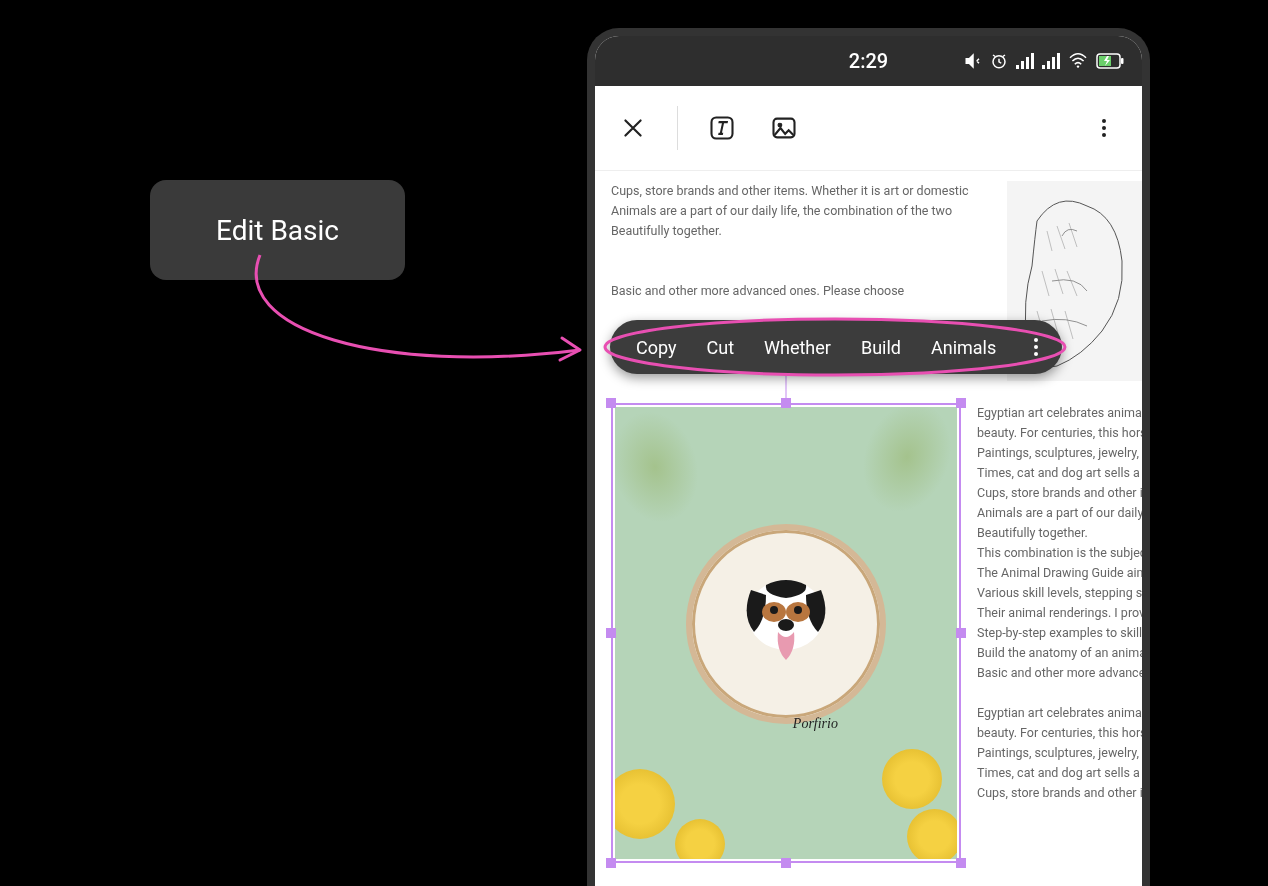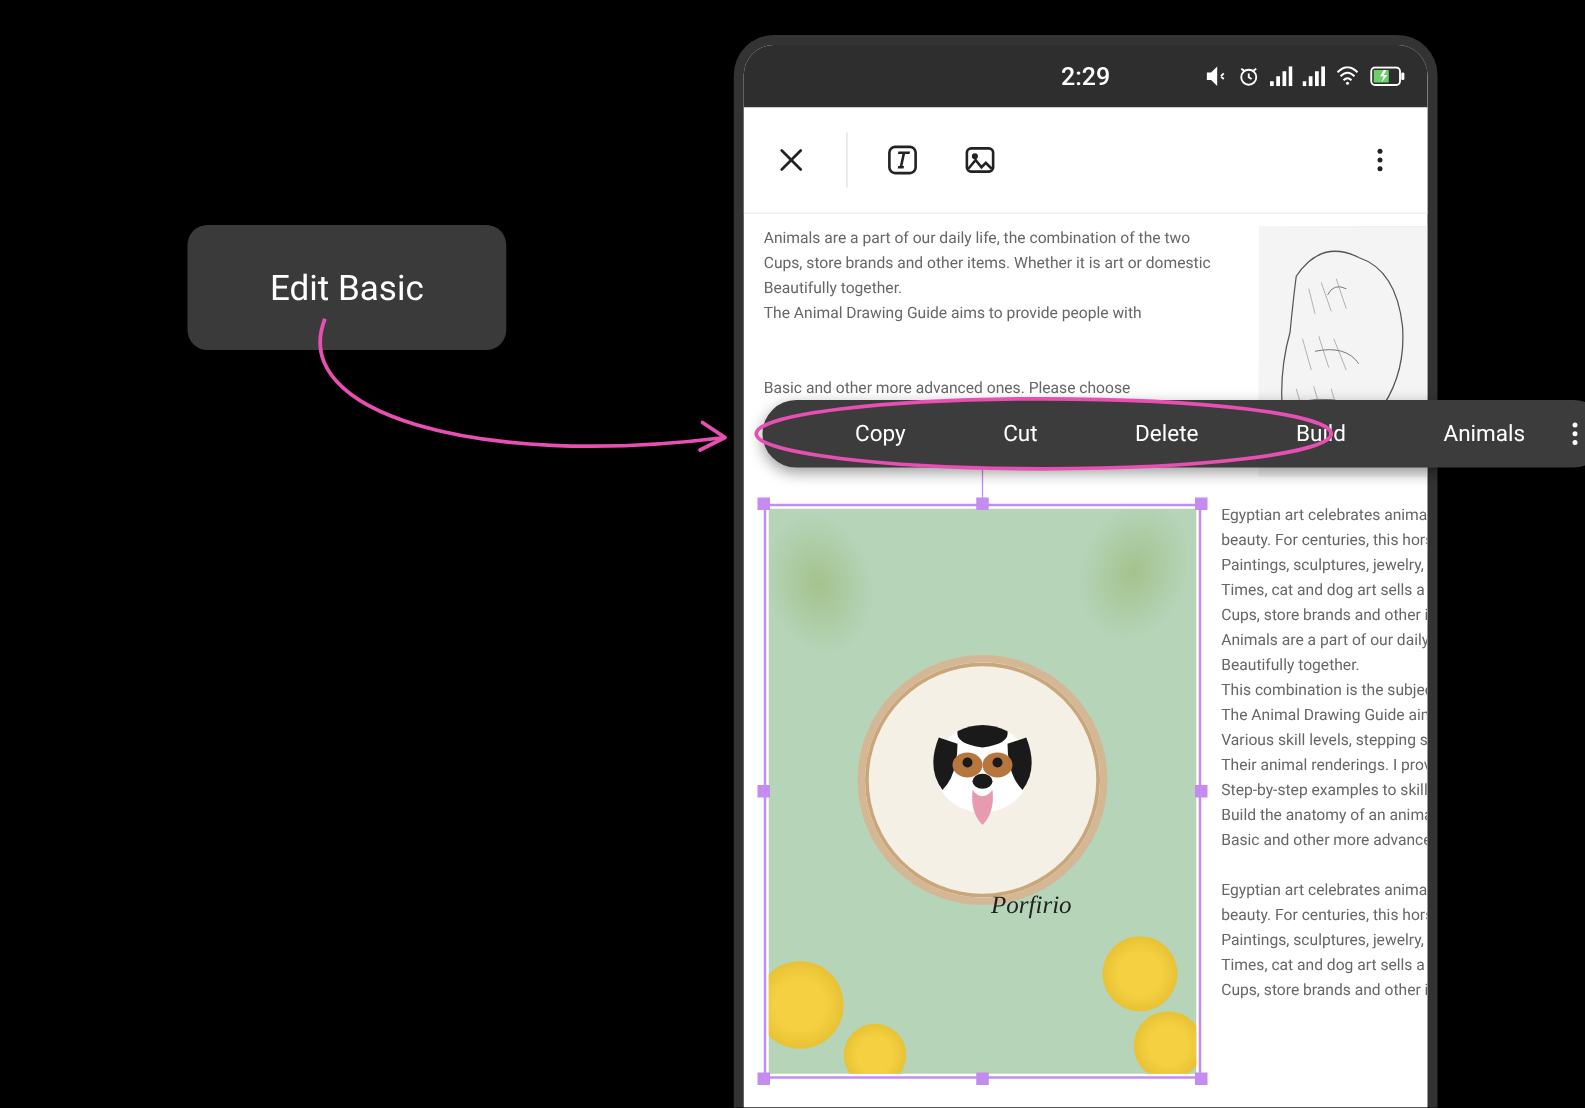--- a/index.html
+++ b/index.html
@@ -209,21 +209,21 @@
     border-radius: 27px;
     display:flex;
     align-items:center;
     gap: 30px;
     padding: 0 20px 0 26px;
     color: #fff;
     font-size: 18px;
     box-shadow: 0 4px 12px rgba(0,0,0,0.4);
     z-index: 10;
   }
-  .ctx-item { white-space: nowrap; cursor:pointer;margin-left:48px; }
+  .ctx-item { white-space: nowrap; cursor:pointer; }
   .ctx-more {
     display:flex;
     flex-direction:column;
     gap:3px;
     margin-left: 4px;
     padding: 4px;
   }
   .ctx-more span {
     width:4px;height:4px;border-radius:50%;background:#fff;
   }
@@ -274,21 +274,21 @@
     background: radial-gradient(ellipse 60px 80px at 50% 50%, rgba(160,190,130,0.8), transparent 70%);
   }
   .g1{ left:-20px; top:-20px; transform:rotate(-15deg);}
   .g2{ right:-10px; top:-30px; transform:rotate(20deg);}
   .img-caption{
     position:absolute;
     left:52%;
     top:68%;
     font-style:italic;
     font-family: cursive;
-    font-size:20px;
+    font-size:14px;
     color:#222;
   }
 </style>
 </head>
 <body>
 
 <div class="edit-image-label">
   <span>Edit Basic</span>
 </div>
 
@@ -363,24 +363,23 @@
           <circle cx="12" cy="5" r="2" fill="#222"></circle>
           <circle cx="12" cy="12" r="2" fill="#222"></circle>
           <circle cx="12" cy="19" r="2" fill="#222"></circle>
         </svg>
     </div>
   </div>
 
   <div class="doc">
     <div class="doc-top-row">
       <div class="doc-top-text" id="doc-top-text">
+          <div>Cups, store brands and other items. Whether it is art or domestic</div>
           <div>Animals are a part of our daily life, the combination of the two</div>
-          <div>Cups, store brands and other items. Whether it is art or domestic</div>
           <div>Beautifully together.</div>
-          <div>The Animal Drawing Guide aims to provide people with</div>
           <div>&nbsp;</div>
           <div>&nbsp;</div>
           <div>Basic and other more advanced ones. Please choose</div>
         </div>
       <div class="sketch-img">
         <svg viewBox="0 0 135 200">
           <rect width="135" height="200" fill="#f4f4f4"></rect>
           <path d="M30 40 Q50 10 80 25 Q110 35 115 80 Q118 120 95 150 Q75 175 50 185 Q30 190 20 160 Q15 120 25 85 Q28 55 30 40 Z" fill="none" stroke="#555" stroke-width="1"></path>
           <path d="M55 55 Q60 45 70 50 M45 100 Q70 95 80 110 M35 140 Q60 135 80 145" fill="none" stroke="#777" stroke-width="0.8"></path>
           <g stroke="#888" stroke-width="0.5">
@@ -464,21 +463,21 @@
             <div>Cups, store brands and other it</div>
           </div>
       </div>
     </div>
   </div>
 </div>
 
 <div class="context-menu">
   <span class="ctx-item">Copy</span>
   <span class="ctx-item">Cut</span>
-  <span class="ctx-item">Delete</span>
+  <span class="ctx-item">Whether</span>
   <span class="ctx-item">Build</span>
   <span class="ctx-item">Animals</span>
   <div class="ctx-more">
     <span></span>
       <span></span>
       <span></span>
   </div>
 </div>
 
 <svg class="ctx-highlight" viewBox="0 0 475 66">

